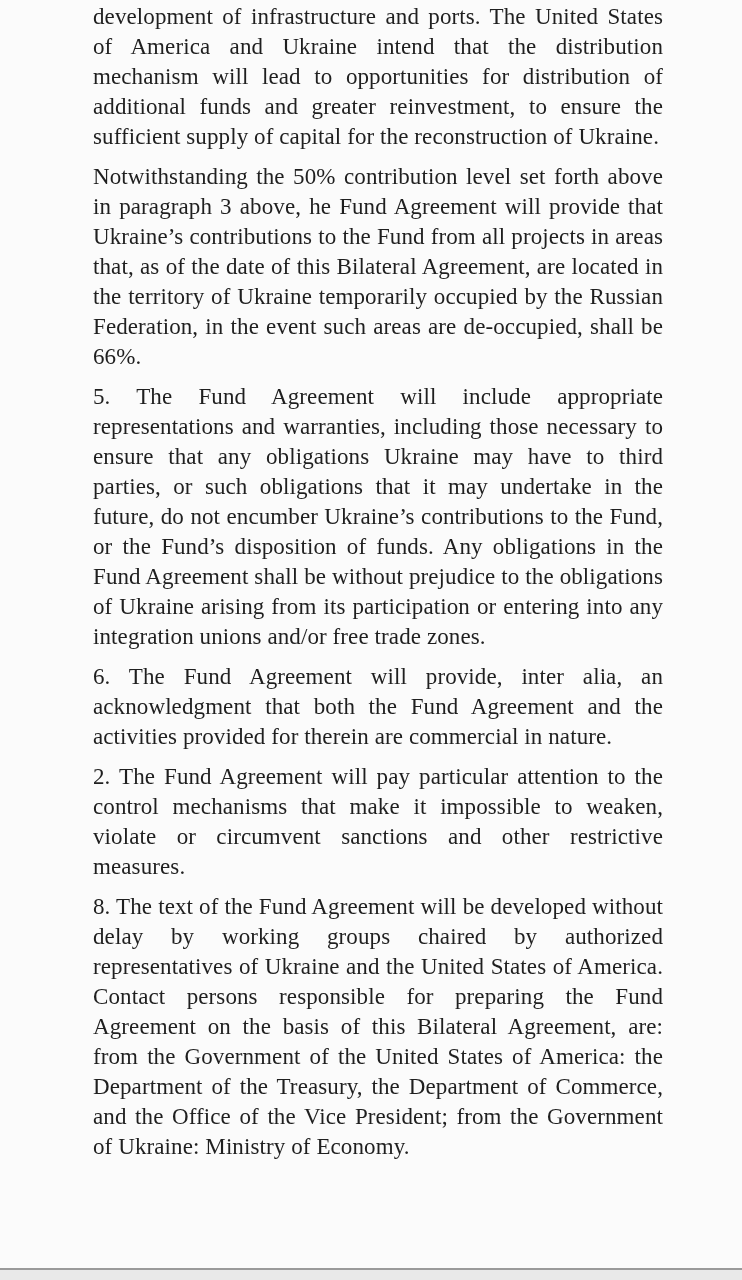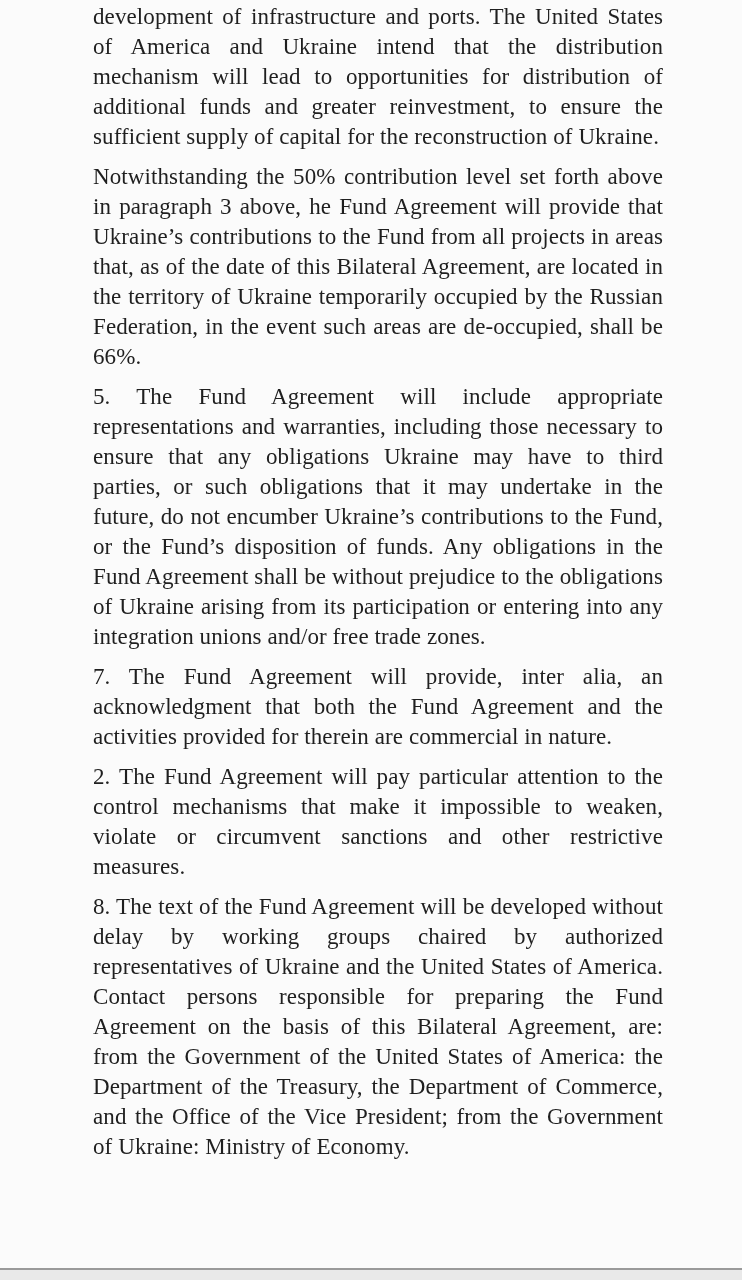--- a/index.html
+++ b/index.html
@@ -40,18 +40,18 @@
     z-index: 2;
   }
 </style>
 </head>
 <body>
 
 <div class="page">
   <p>development of infrastructure and ports. The United States of America and Ukraine intend that the distribution mechanism will lead to opportunities for distribution of additional funds and greater reinvestment, to ensure the sufficient supply of capital for the reconstruction of Ukraine.</p>
   <p>Notwithstanding the 50% contribution level set forth above in paragraph 3 above, he Fund Agreement will provide that Ukraine’s contributions to the Fund from all projects in areas that, as of the date of this Bilateral Agreement, are located in the territory of Ukraine temporarily occupied by the Russian Federation, in the event such areas are de-occupied, shall be 66%.</p>
   <p>5. The Fund Agreement will include appropriate representations and warranties, including those necessary to ensure that any obligations Ukraine may have to third parties, or such obligations that it may undertake in the future, do not encumber Ukraine’s contributions to the Fund, or the Fund’s disposition of funds. Any obligations in the Fund Agreement shall be without prejudice to the obligations of Ukraine arising from its participation or entering into any integration unions and/or free trade zones.</p>
-  <p>7. The Fund Agreement will provide, inter alia, an acknowledgment that both the Fund Agreement and the activities provided for therein are commercial in nature.</p>
+  <p>6. The Fund Agreement will provide, inter alia, an acknowledgment that both the Fund Agreement and the activities provided for therein are commercial in nature.</p>
   <p>2. The Fund Agreement will pay particular attention to the control mechanisms that make it impossible to weaken, violate or circumvent sanctions and other restrictive measures.</p>
   <p>8. The text of the Fund Agreement will be developed without delay by working groups chaired by authorized representatives of Ukraine and the United States of America. Contact persons responsible for preparing the Fund Agreement on the basis of this Bilateral Agreement, are: from the Government of the United States of America: the Department of the Treasury, the Department of Commerce, and the Office of the Vice President; from the Government of Ukraine: Ministry of Economy.</p>
 </div>
 
 <div class="bottom-bar"></div>
 
 </body></html>

